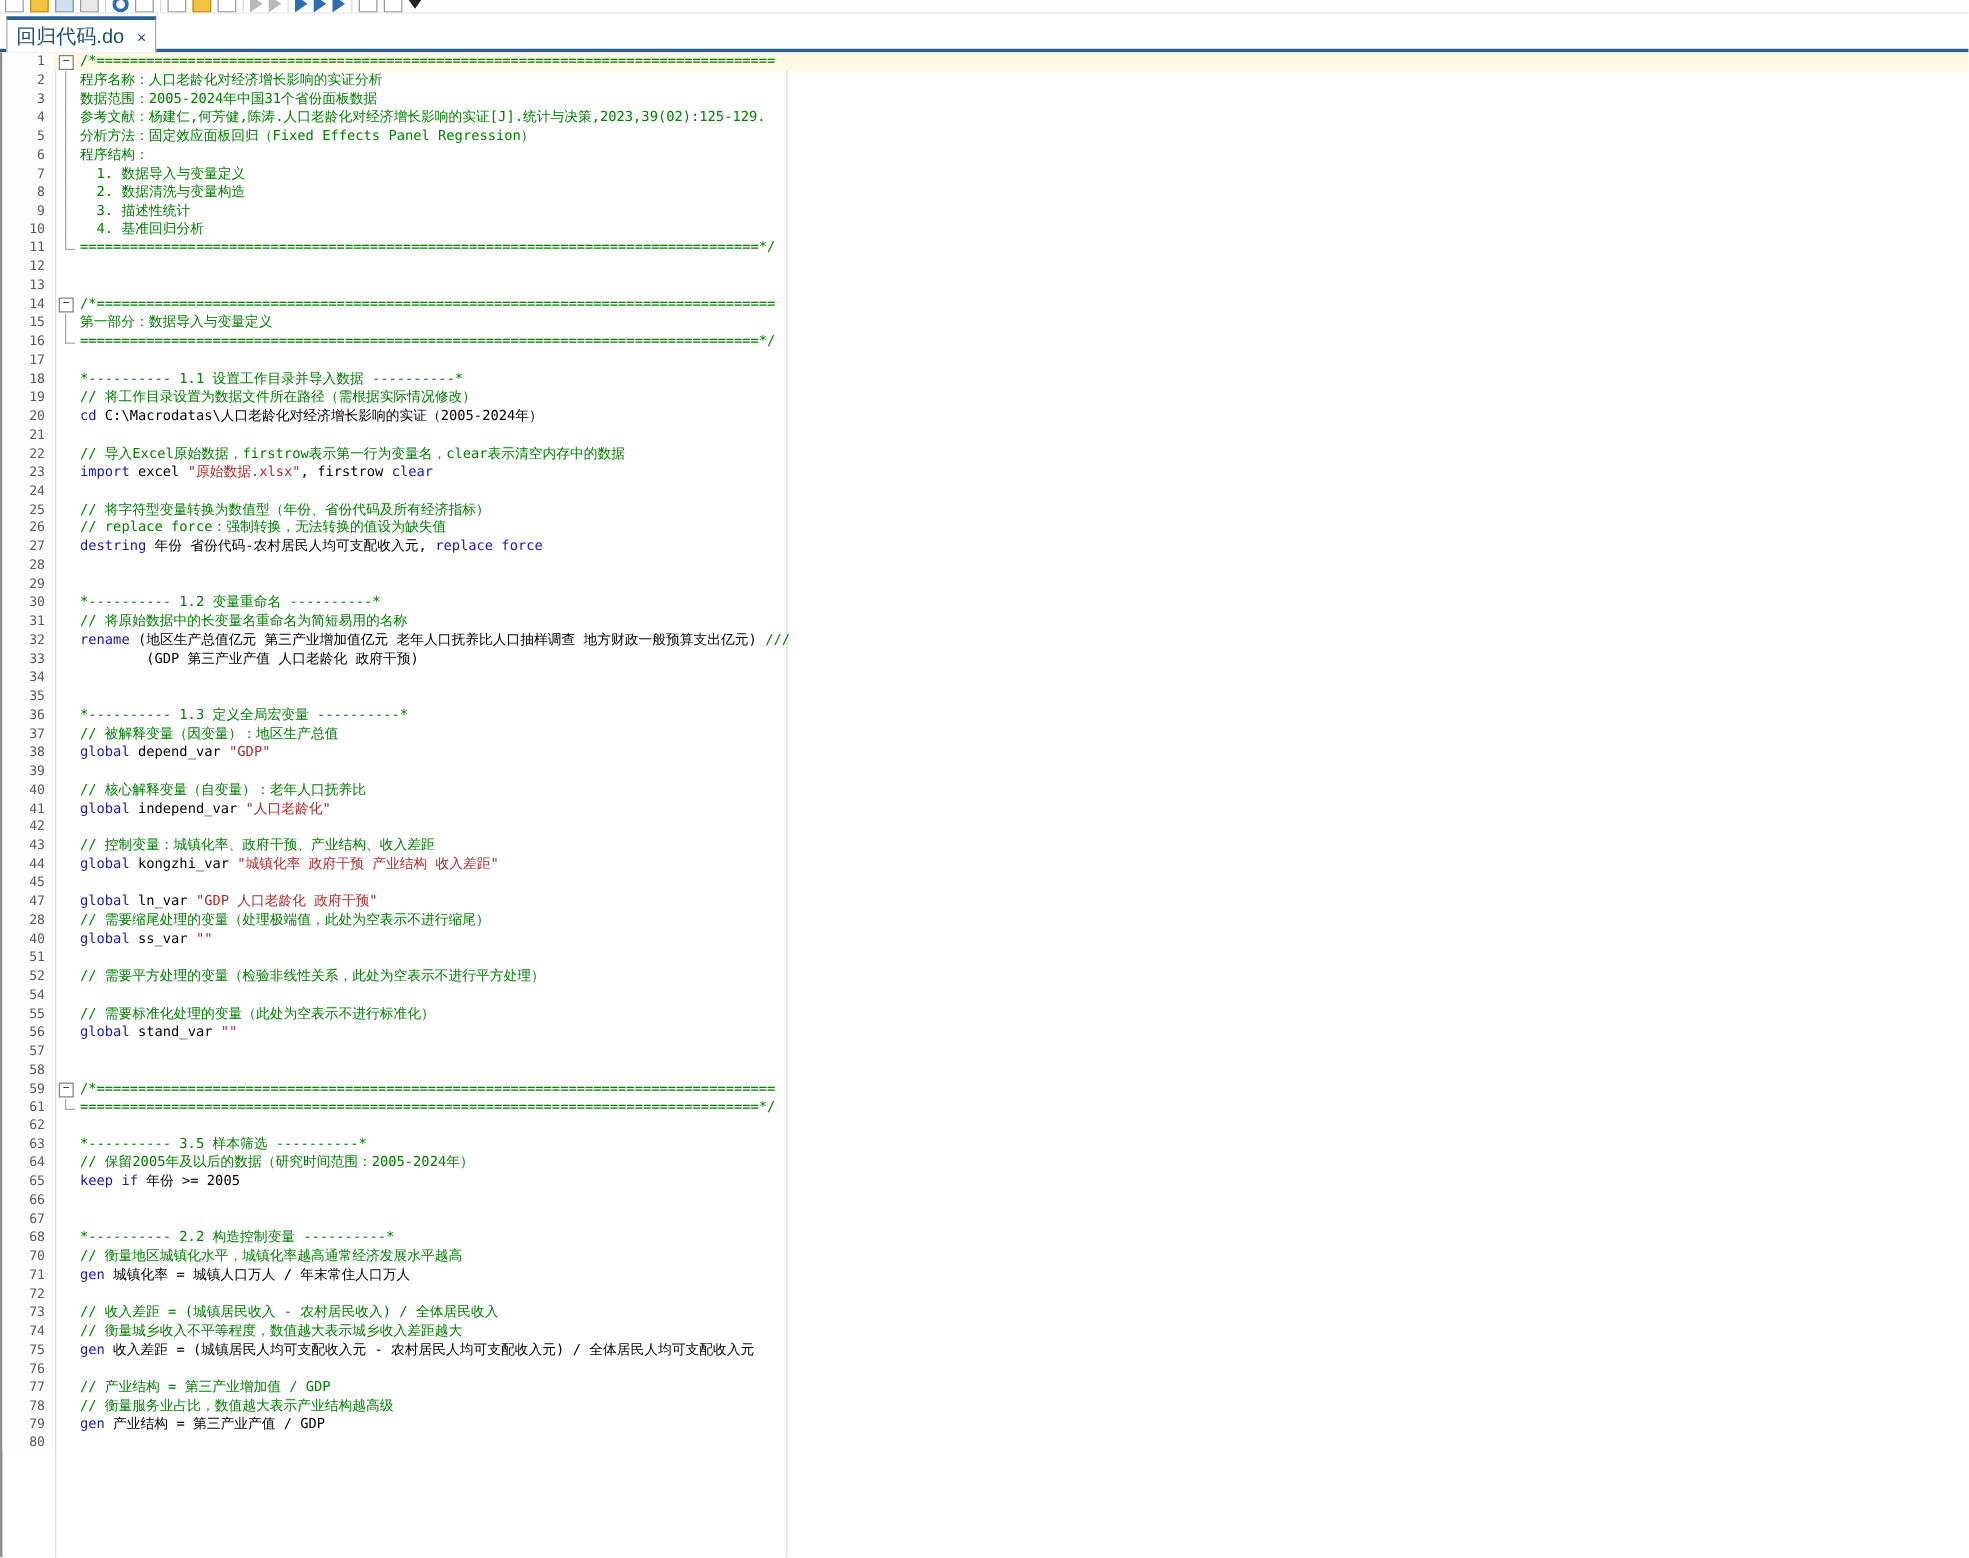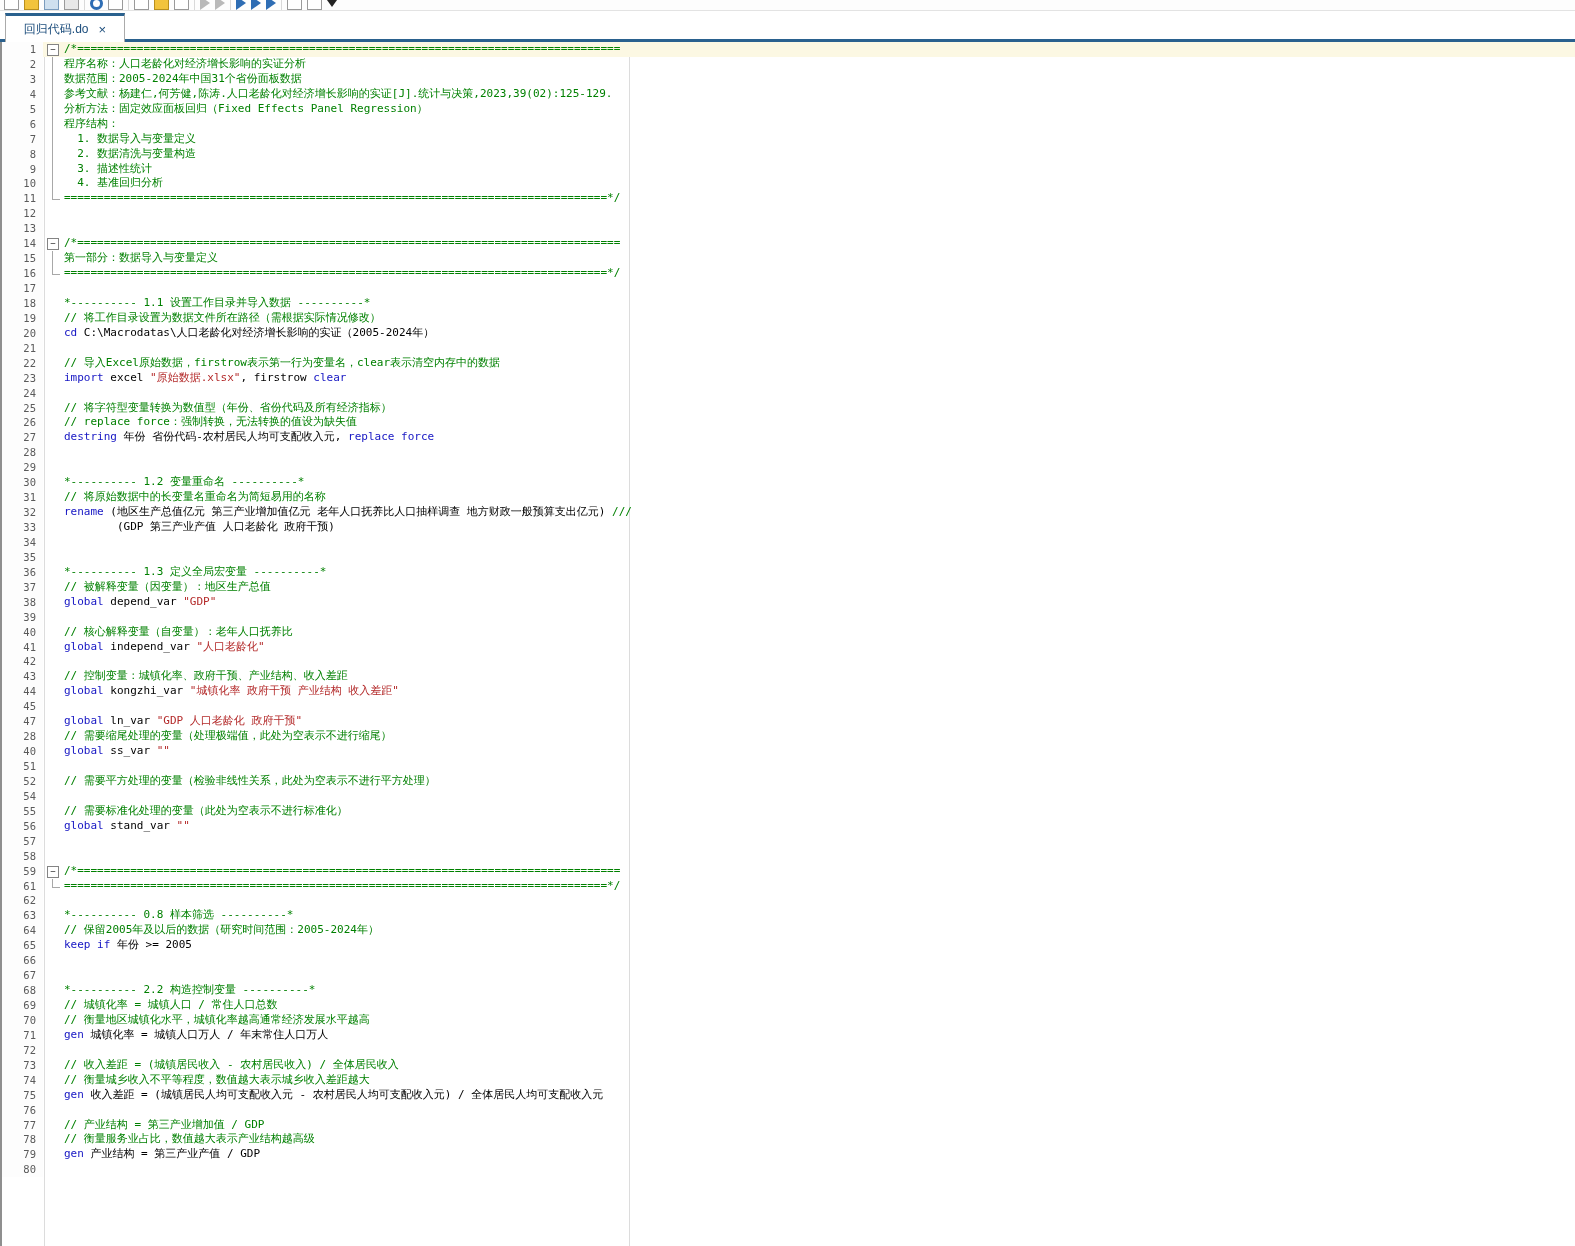--- a/index.html
+++ b/index.html
@@ -21,21 +21,21 @@
                 border-left:10px solid #2e6db4;background:none;}
   .tbi.drop{width:0;height:0;border-left:5px solid transparent;border-right:5px solid transparent;
             border-top:7px solid #222;background:none;margin-bottom:3px;}
   .tb-sep{width:1px;height:14px;background:#d9d9d9;flex:0 0 auto;}
   
   #tabstrip{position:absolute;left:0;top:11px;width:1575px;height:31px;background:#fff;}
   #tabstrip .blueline{position:absolute;left:0;bottom:0;width:100%;height:3px;background:#2a618e;}
   #tab{position:absolute;left:5px;top:2px;width:118px;height:26px;background:#fff;
        border-top:3px solid #2a618e;border-left:1px solid #ababab;border-right:1px solid #ababab;
        display:flex;align-items:center;justify-content:center;gap:10px;z-index:2;}
-  #tab .ttl{font-size:12px;color:#1c4d7c;text-align:right;}
+  #tab .ttl{font-size:16px;color:#1c4d7c;text-align:right;}
   #tab .x{font-size:13px;color:#1c4d7c;cursor:pointer;line-height:1;}
   
   #editor{position:absolute;left:0;top:42px;width:1575px;height:1204px;background:#fff;
           border-left:2px solid #8f8f8f;box-sizing:border-box;}
   #guide{position:absolute;left:627px;top:0;width:1px;height:100%;background:#dcdcdc;}
   #gutline{position:absolute;left:42px;top:0;width:1px;height:100%;background:#dcdcdc;}
   #rows{position:absolute;left:0;top:0;width:100%;}
   .row{display:flex;height:14.95px;line-height:14.95px;
        font-family:"DejaVu Sans Mono",monospace;font-size:11px;}
   .num{flex:0 0 34px;width:34px;text-align:right;padding-right:7px;color:#5a5a5a;
@@ -412,21 +412,21 @@
           <div class="code"><span class="c">==================================================================================*/</span></div>
         </div>
         <div class="row">
           <div class="num">62</div>
           <div class="fold"></div>
           <div class="code"></div>
         </div>
         <div class="row">
           <div class="num">63</div>
           <div class="fold"></div>
-          <div class="code"><span class="c">*---------- 0.8 样本筛选 ----------*</span></div>
+          <div class="code"><span class="c">*---------- 3.5 样本筛选 ----------*</span></div>
         </div>
         <div class="row">
           <div class="num">64</div>
           <div class="fold"></div>
           <div class="code"><span class="c">// 保留2005年及以后的数据（研究时间范围：2005-2024年）</span></div>
         </div>
         <div class="row">
           <div class="num">65</div>
           <div class="fold"></div>
           <div class="code"><span class="k">keep if</span><span class="t"> 年份 &gt;= 2005</span></div>
@@ -438,25 +438,20 @@
         </div>
         <div class="row">
           <div class="num">67</div>
           <div class="fold"></div>
           <div class="code"></div>
         </div>
         <div class="row">
           <div class="num">68</div>
           <div class="fold"></div>
           <div class="code"><span class="c">*---------- 2.2 构造控制变量 ----------*</span></div>
-        </div>
-        <div class="row">
-          <div class="num">69</div>
-          <div class="fold"></div>
-          <div class="code"><span class="c">// 城镇化率 = 城镇人口 / 常住人口总数</span></div>
         </div>
         <div class="row">
           <div class="num">70</div>
           <div class="fold"></div>
           <div class="code"><span class="c">// 衡量地区城镇化水平，城镇化率越高通常经济发展水平越高</span></div>
         </div>
         <div class="row">
           <div class="num">71</div>
           <div class="fold"></div>
           <div class="code"><span class="k">gen</span><span class="t"> 城镇化率 = 城镇人口万人 / 年末常住人口万人</span></div>

